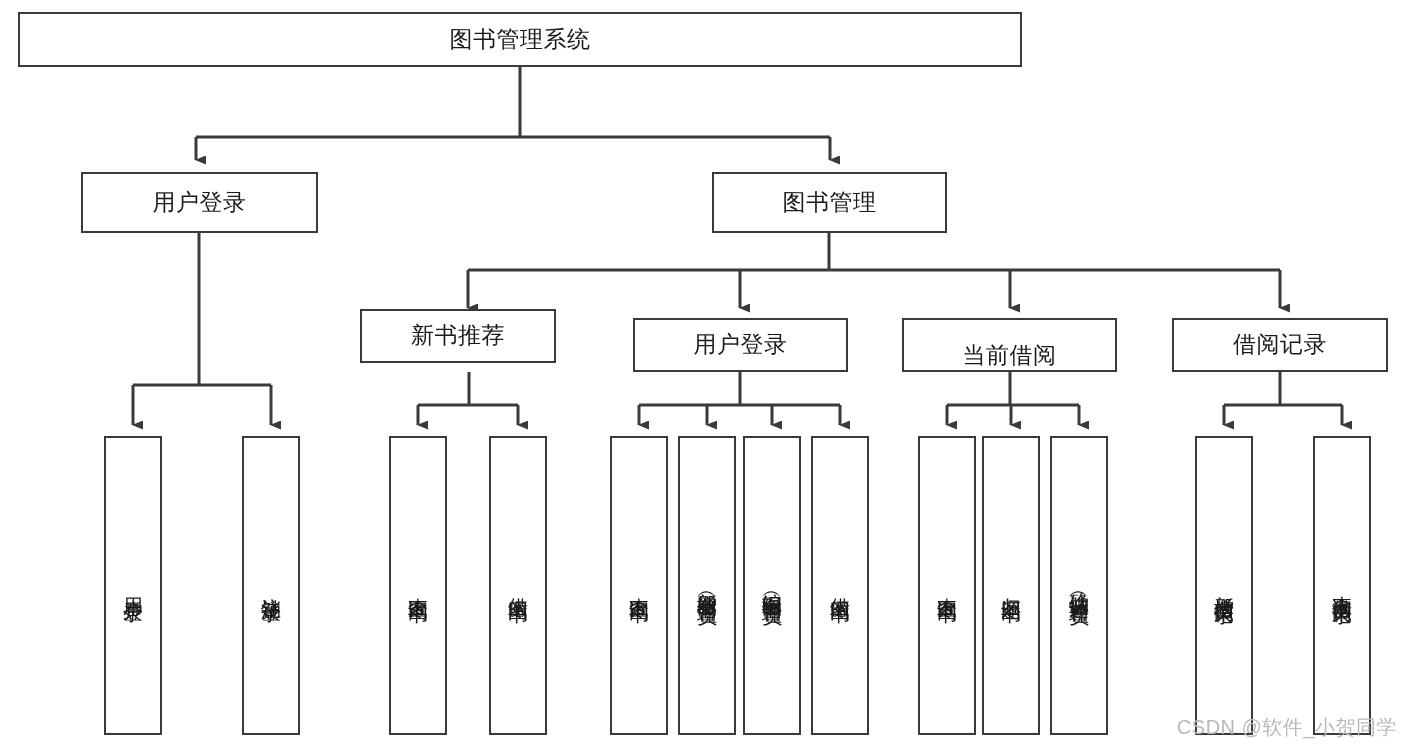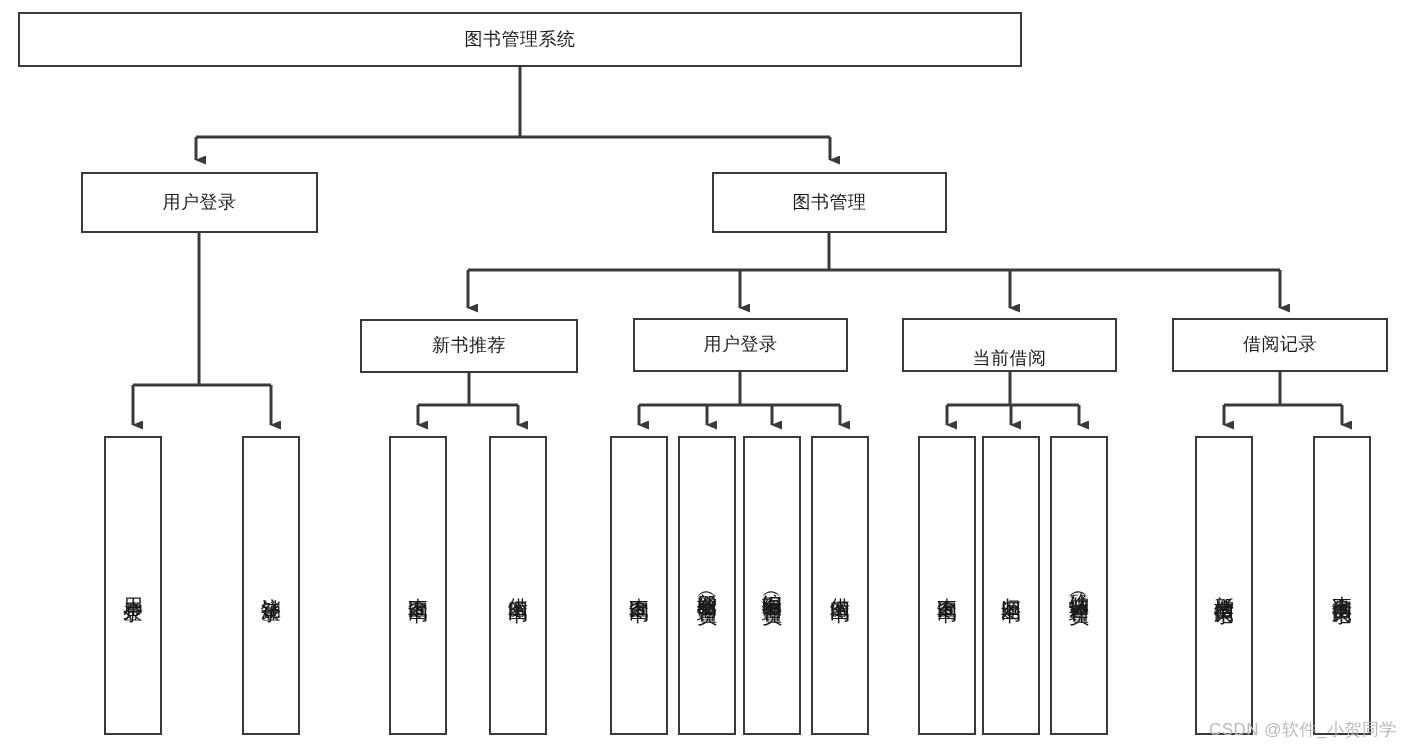--- a/index.html
+++ b/index.html
@@ -29,21 +29,21 @@
     position: absolute;
     box-sizing: border-box;
     background: #ffffff;
     border: 2.5px solid #3a3a3a;
     display: flex;
     align-items: center;
     justify-content: center;
     color: #1a1a1a;
   }
   .node.horizontal {
-    font-size: 18px;
+    font-size: 23px;
     letter-spacing: 0.5px;
     line-height: 1.2;
     white-space: nowrap;
   }
   .node.vertical {
     writing-mode: vertical-rl;
     text-orientation: upright;
     font-size: 20px;
     line-height: 1.25;
     letter-spacing: 2px;
@@ -53,21 +53,21 @@
   .node.vertical .vtext {
     writing-mode: vertical-rl;
     text-orientation: upright;
     display: block;
     letter-spacing: 2px;
   }
   .watermark {
     position: absolute;
     right: 8px;
     bottom: 6px;
-    font-size: 17px;
+    font-size: 20px;
     color: #b9b9b9;
     white-space: nowrap;
     letter-spacing: 0.5px;
   }
 </style>
 </head>
 <body>
 
 <div id="diagram-root">
 
@@ -125,21 +125,21 @@
     <span>图书管理系统</span>
   </div>
 
   <div class="node horizontal" style="left:81px; top:172px; width:237px; height:61px;">
     <span>用户登录</span>
   </div>
   <div class="node horizontal" style="left:712px; top:172px; width:235px; height:61px;">
     <span>图书管理</span>
   </div>
 
-  <div class="node horizontal" style="left:360px; top:319px; width:218px; height:54px;">
+  <div class="node horizontal" style="left:360px; top:309px; width:196px; height:54px;">
     <span>新书推荐</span>
   </div>
   <div class="node horizontal" style="left:633px; top:318px; width:215px; height:54px;">
     <span>用户登录</span>
   </div>
   <div class="node horizontal" style="left:902px; top:318px; width:215px; height:54px;align-items:flex-end;">
     <span>当前借阅</span>
   </div>
   <div class="node horizontal" style="left:1172px; top:318px; width:216px; height:54px;">
     <span>借阅记录</span>

